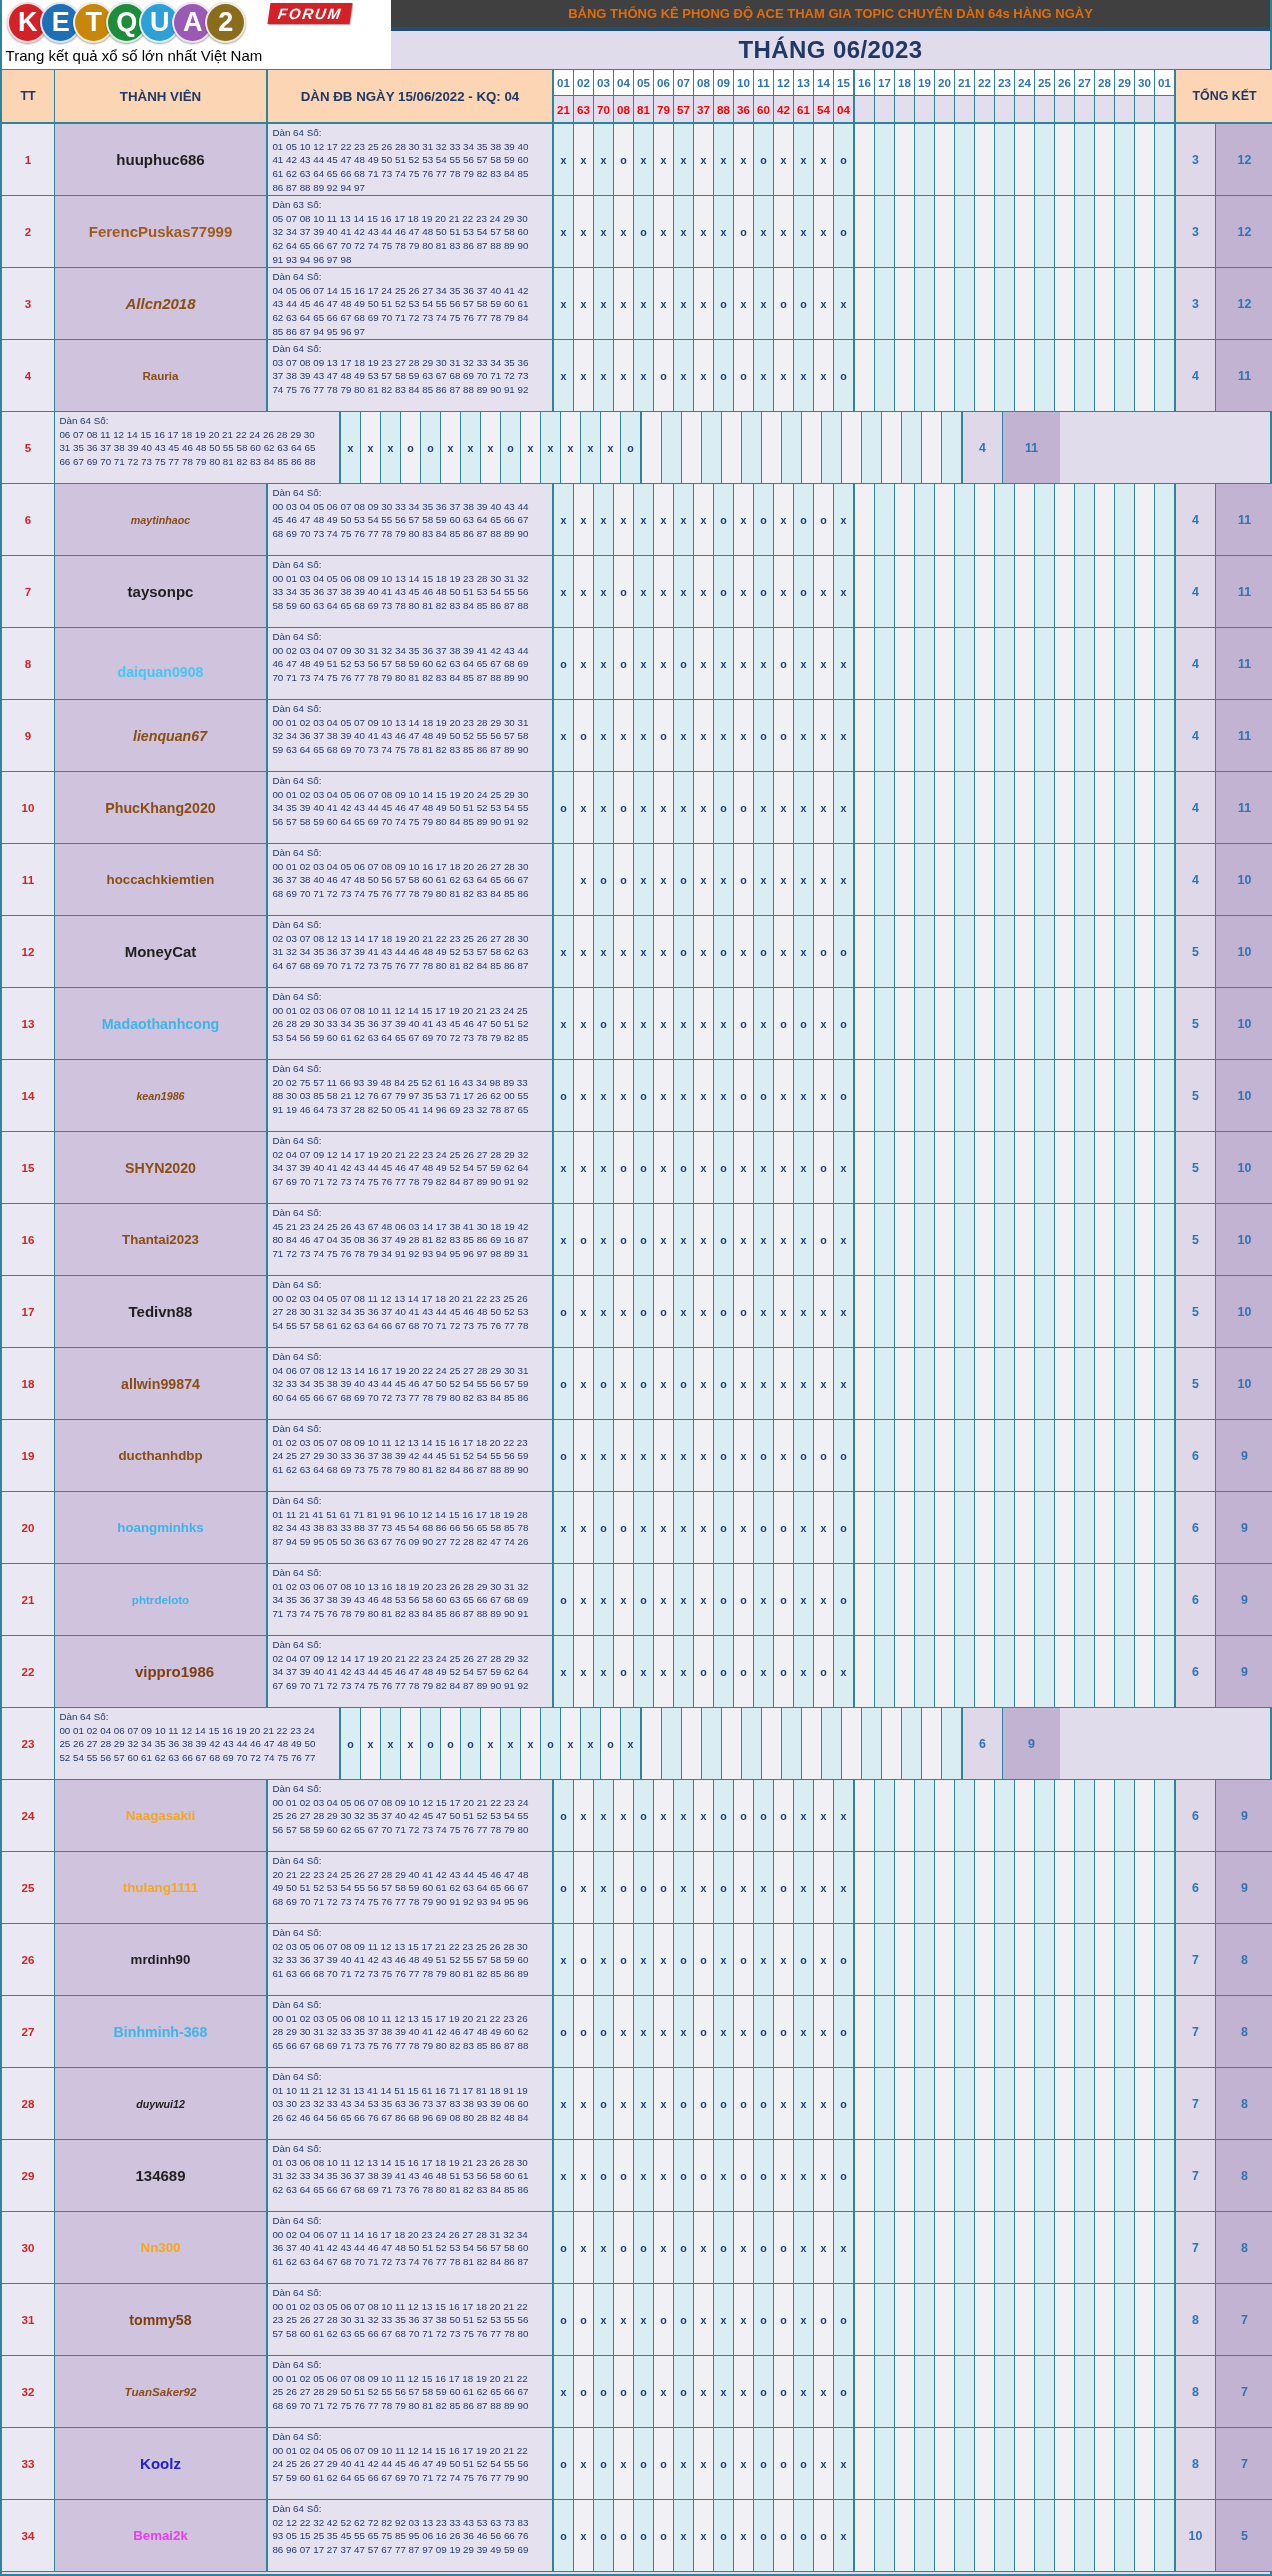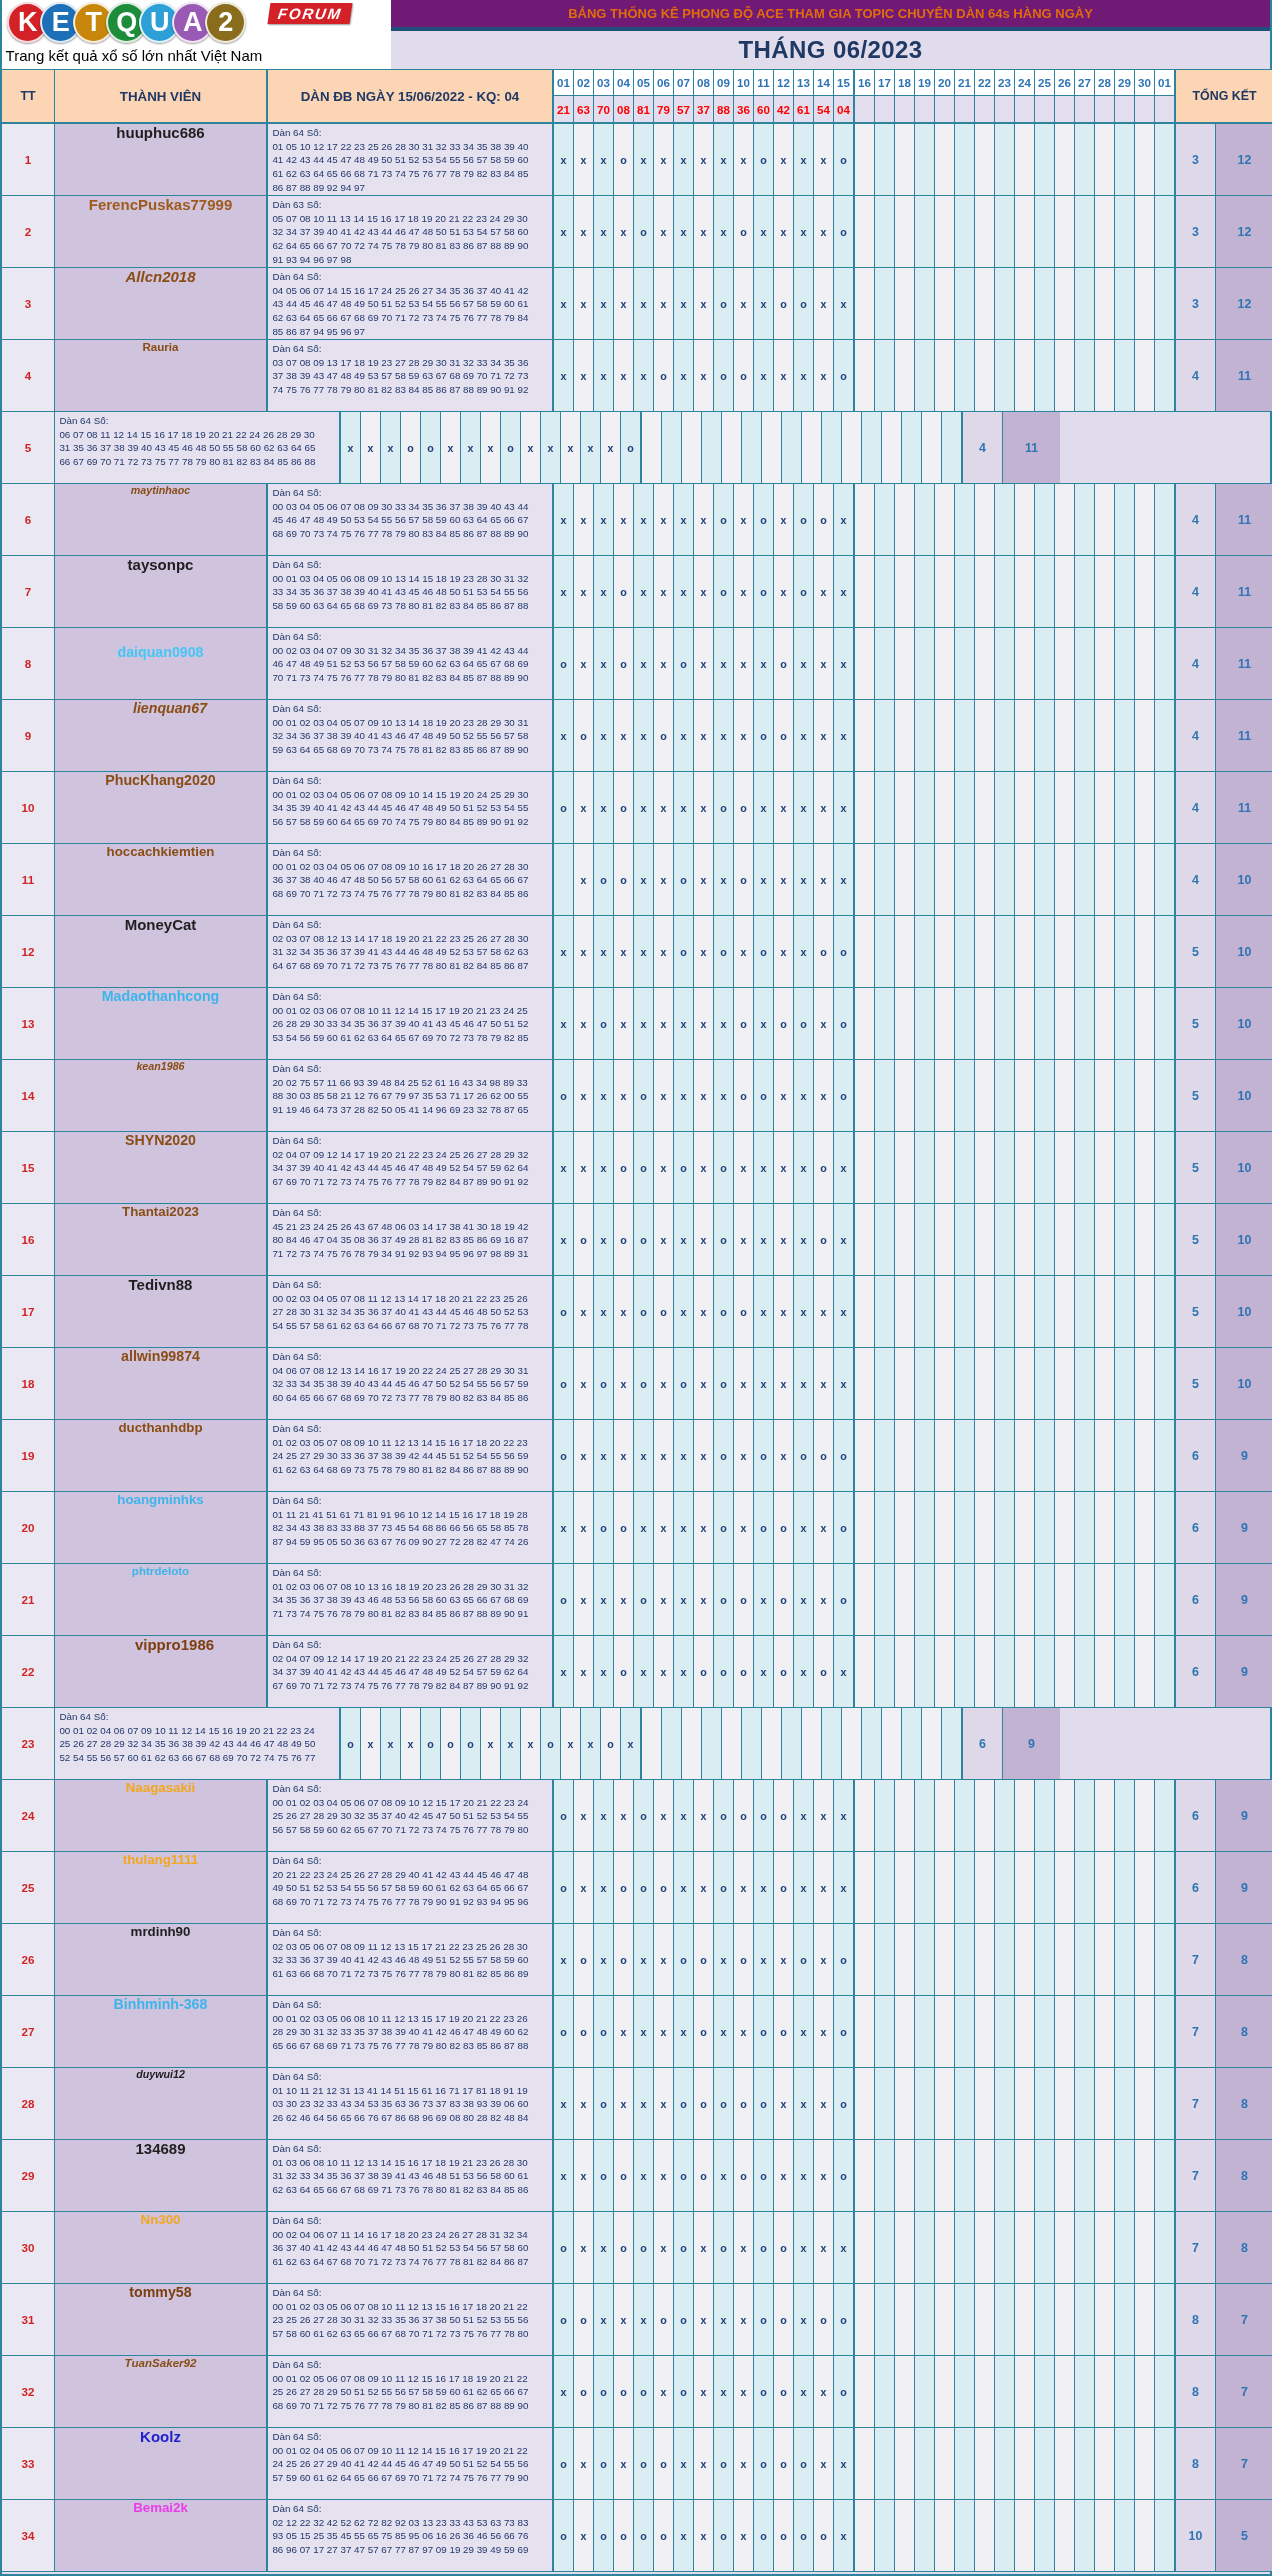--- a/index.html
+++ b/index.html
@@ -13,21 +13,21 @@
   .brand { position:absolute; left:5.3px; top:1.8px; display:flex; align-items:center; }
   .bl { width:41px; height:41px; border-radius:50%; color:#fff; font-weight:bold; font-size:27px;
         display:flex; align-items:center; justify-content:center; margin-right:-8px;
         border:2.7px solid rgba(255,255,255,.85); box-shadow:0 0.9px 1.8px rgba(0,0,0,.4); }
   .forum-badge { position:absolute; left:267px; top:2.7px; background:#d42027; color:#fff;
         font-style:italic; font-weight:bold; font-size:15px; padding:1.8px 9px; transform:skewX(-8deg);
         letter-spacing:1.8px; box-shadow:0.9px 0.9px 1.8px rgba(0,0,0,.4); }
   .tagline { position:absolute; left:3.6px; bottom:5px; font-size:15px; color:#000; white-space:nowrap; }
 
   .top-right { flex:1; display:flex; flex-direction:column; }
-  .banner-strip { height:27px; background:#701a75; display:flex; align-items:center; justify-content:center; }
+  .banner-strip { height:27px; background:#404040; display:flex; align-items:center; justify-content:center; }
   .banner-strip span { color:#e36c0a; font-weight:bold; font-size:13px; }
   .navy-line { height:4.4px; background:#1f4e79; }
   .month-area { flex:1; display:flex; align-items:center; justify-content:center; }
   .month-area span { color:#1f3864; font-weight:bold; font-size:24px; letter-spacing:0.4px; }
 
   
   .thead { display:flex; height:55px; border-top:1.8px solid #2e849c; border-bottom:2.7px solid #2e849c; }
   .th-tt, .th-member, .th-dan, .th-total { background:#fcd5b4; color:#1f3864; font-weight:bold;
       display:flex; align-items:center; justify-content:center; }
   .th-tt { width:53px; font-size:12.4px; border-right:1.8px solid #2e849c; flex:none; }
@@ -40,21 +40,21 @@
       display:flex; align-items:center; justify-content:center; border-right:0.9px solid #2e849c; border-bottom:0.9px solid #2e849c; }
   .day-r { flex:1 0 0; background:#e3deee; color:#ff0000; font-weight:bold; font-size:11.6px;
       display:flex; align-items:center; justify-content:center; border-right:0.9px solid #2e849c; }
   .day-h:nth-child(15), .day-r:nth-child(15) { border-right:2.7px solid #2e849c; }
   .day-h:last-child, .day-r:last-child { border-right:2.7px solid #2e849c; }
   .th-total { width:97px; flex:none; font-size:12.4px; }
 
   .row { display:flex; height:72px; border-bottom:1.8px solid #2e849c; }
   .c-tt { width:53px; flex:none; background:#eae8f2; color:#d02424; font-weight:bold; font-size:11.6px;
       display:flex; align-items:center; justify-content:center; border-right:1.8px solid #2e849c; }
-  .c-member { width:213px; flex:none; background:#cfc3dd; display:flex; justify-content:center;
+  .c-member { width:213px; flex:none; background:#cfc3dd; display:flex; align-items:center; justify-content:center;
       border-right:2.7px solid #2e849c; text-align:center; }
   .c-dan { width:286px; flex:none; background:#e5e1ef; color:#20386b; font-size:9.8px; line-height:13.7px;
       padding:1.8px 0 0 4.4px; border-right:2.7px solid #2e849c; white-space:nowrap; overflow:hidden; }
   .c-days { width:622px; flex:none; display:flex; }
   .day-cell { flex:1 0 0; border-right:0.9px solid #2e849c; display:flex; align-items:center; justify-content:center;
       color:#1c3f77; font-weight:bold; font-size:10.7px; }
   .day-cell:nth-child(odd) { background:#d9edf3; }
   .day-cell:nth-child(even) { background:#f1f0f5; }
   .day-cell:nth-child(15) { border-right:2.7px solid #2e849c; }
   .day-cell:last-child { border-right:2.7px solid #2e849c; }

